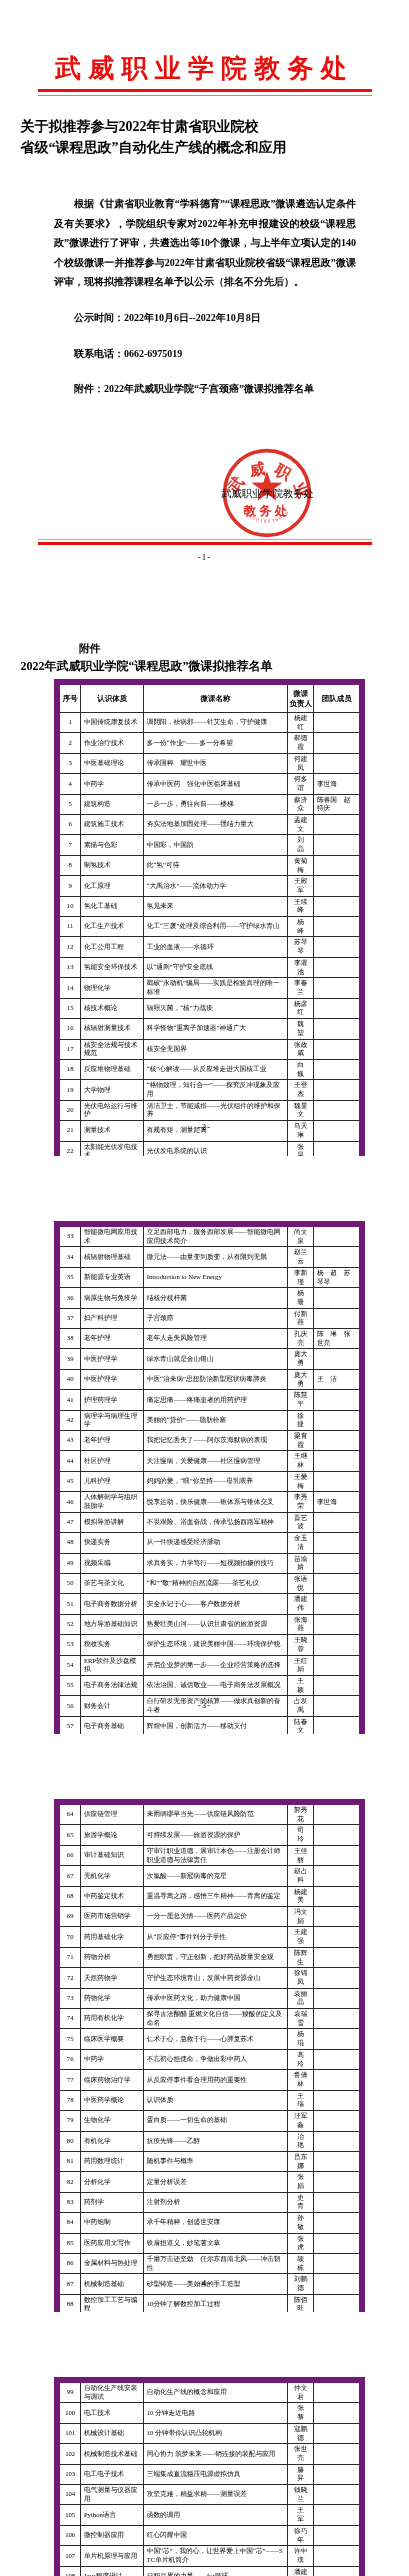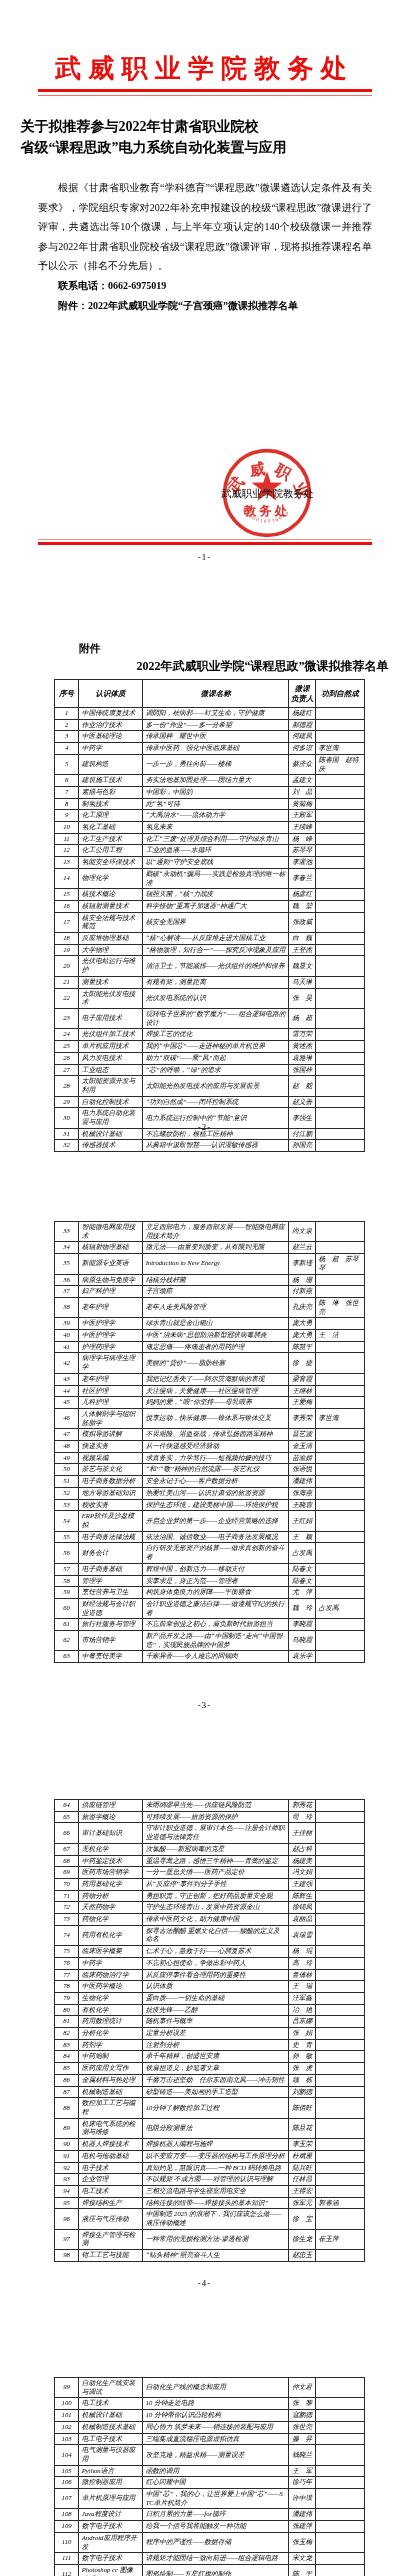--- a/index.html
+++ b/index.html
@@ -12,63 +12,64 @@
   
   .masthead{position:absolute;top:43px;left:0;width:100%;text-align:center;
             color:#e8100c;font-size:26px;font-weight:bold;letter-spacing:7.2px;
             font-family:"Liberation Serif","DejaVu Serif",serif;white-space:nowrap;}
   .mast-rule-thick{position:absolute;top:81px;left:38px;width:334px;height:3.1px;background:#e8100c;}
   .mast-rule-thin{position:absolute;top:87px;left:38px;width:334px;height:1px;background:#ef6f6a;}
   .doc-title{position:absolute;top:109px;left:20.6px;width:368px;
              font-size:14px;font-weight:bold;line-height:20.6px;}
   .body-block{position:absolute;top:170px;left:38px;width:334px;
               font-size:10px;line-height:19.6px;text-align:justify;}
-  .body-block p{margin:0;text-indent:2em;}
+  .body-block p{margin:16px;text-indent:2em;font-weight:bold;}
   .b{font-weight:bold;}
   .attach-gap{margin-top:14.4px;}
   .sign-block{position:absolute;top:473px;left:180px;width:175px;text-align:center;
               font-size:10.3px;line-height:25px;z-index:3;}
   .seal-wrap{position:absolute;top:439px;left:221px;width:92px;height:92px;z-index:2;
              opacity:.88;mix-blend-mode:multiply;}
   .foot-rule-thin{position:absolute;top:531px;left:38px;width:334px;height:1px;background:#ef8d88;}
   .foot-rule-thick{position:absolute;top:534px;left:38px;width:334px;height:3.1px;background:#e8100c;}
   .page-num{position:absolute;top:544px;left:0;width:100%;text-align:center;
             font-size:8.8px;letter-spacing:1px;}
 
   
   .attach-label{position:absolute;top:64px;left:54px;font-size:10.8px;font-weight:bold;
                 font-family:"Liberation Sans","DejaVu Sans",sans-serif;padding-left:25px;}
-  .attach-title{position:absolute;top:80px;left:20.6px;width:368px;text-align:right;
+  .attach-title{position:absolute;top:80px;left:20.6px;width:368px;text-align:left;
                 font-size:12px;font-weight:bold;}
   .tbl-wrap{position:absolute;left:54px;width:311px;}
   #page2 .tbl-wrap{top:101px;} 
   #page3 .tbl-wrap,#page4 .tbl-wrap,#page5 .tbl-wrap,#page6 .tbl-wrap{top:65px;}
   table.roster{width:100%;border-collapse:collapse;table-layout:fixed;
-               border:1px solid #701a75;font-size:6.7px;font-style:italic;}
+               border:6px solid #701a75;font-size:6.7px;}
   table.roster th,table.roster td{border:0.5px solid #2a2a2a;padding:1px 2.6px;
                line-height:1.3;vertical-align:middle;overflow:hidden;word-break:break-all;}
   table.roster thead th{font-weight:bold;text-align:center;font-size:7.5px;
                height:25px;white-space:pre-line;padding:1px 1px;}
   td.c-seq{text-align:center;}
   td.c-leader{text-align:center;}
   td.c-course,td.c-title,td.c-team{text-align:left;}
 </style>
 </head>
 <body>
 
 <div class="page" id="page1">
   <div class="masthead">武威职业学院教务处</div>
   <div class="mast-rule-thick"></div>
   <div class="mast-rule-thin"></div>
   <div class="doc-title">
     <div>关于拟推荐参与2022年甘肃省职业院校</div>
-    <div>省级“课程思政”电力系统自动化装置与应用</div>
+    <div>省级“课程思政”自动化生产线的概念和应用</div>
   </div>
   <div class="body-block">
     <p>根据《甘肃省职业教育“学科德育”“课程思政”微课遴选认定条件及有关要求》，学院组织专家对2022年补充申报建设的校级“课程思政”微课进行了评审，共遴选出等10个微课，与上半年立项认定的140个校级微课一并推荐参与2022年甘肃省职业院校省级“课程思政”微课评审，现将拟推荐课程名单予以公示（排名不分先后）。</p>
+    <p class="b">公示时间：2022年10月6日--2022年10月8日</p>
     <p class="b">联系电话：0662-6975019</p>
     <p class="b attach-gap">附件：2022年武威职业学院“子宫颈癌”微课拟推荐名单</p>
   </div>
   <div class="sign-block">
     <div>武威职业学院教务处</div>
   </div>
   <div class="seal-wrap">
     <svg width="92" height="92" viewBox="0 0 178 178">
       <circle cx="89" cy="89" r="82" fill="none" stroke="#d9150c" stroke-width="7"></circle>
       <defs>
@@ -102,21 +103,21 @@
           <col style="width:8.6%">
           <col style="width:15.8%">
         </colgroup>
       <thead>
         <tr>
           <th>序号</th>
           <th>认识体质</th>
           <th>微课名称</th>
           <th>微课
 负责人</th>
-          <th>功到自然成</th>
+          <th>团队成员</th>
         </tr>
       </thead>
       <tbody>
           <tr>
             <td class="c-seq">1</td>
             <td class="c-course">中国传统康复技术</td>
             <td class="c-title">调阴阳，祛病邪——针艾生命，守护健康</td>
             <td class="c-leader">杨建红</td>
             <td class="c-team"></td>
           </tr>

